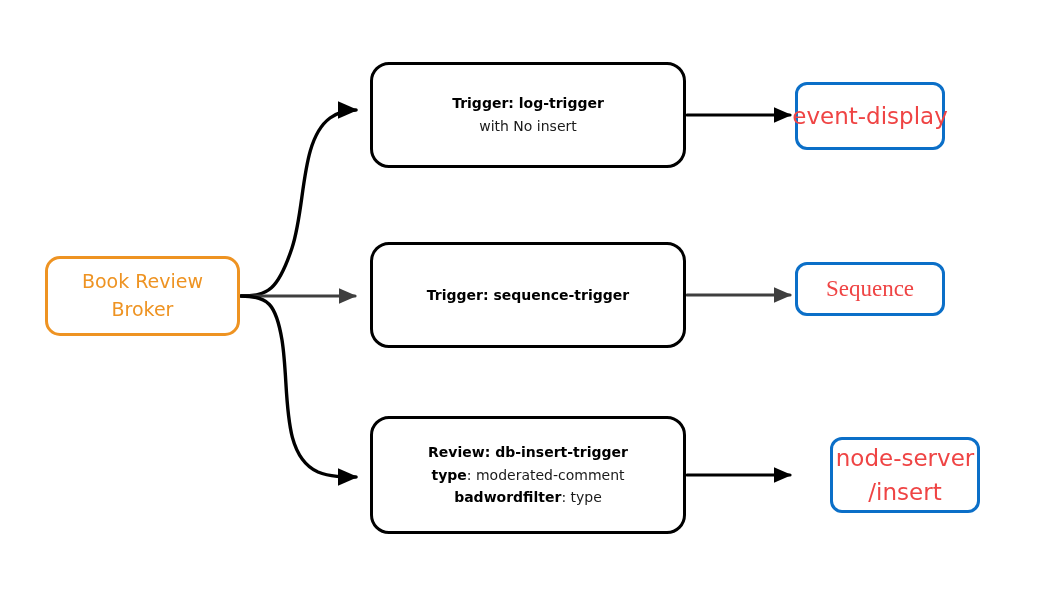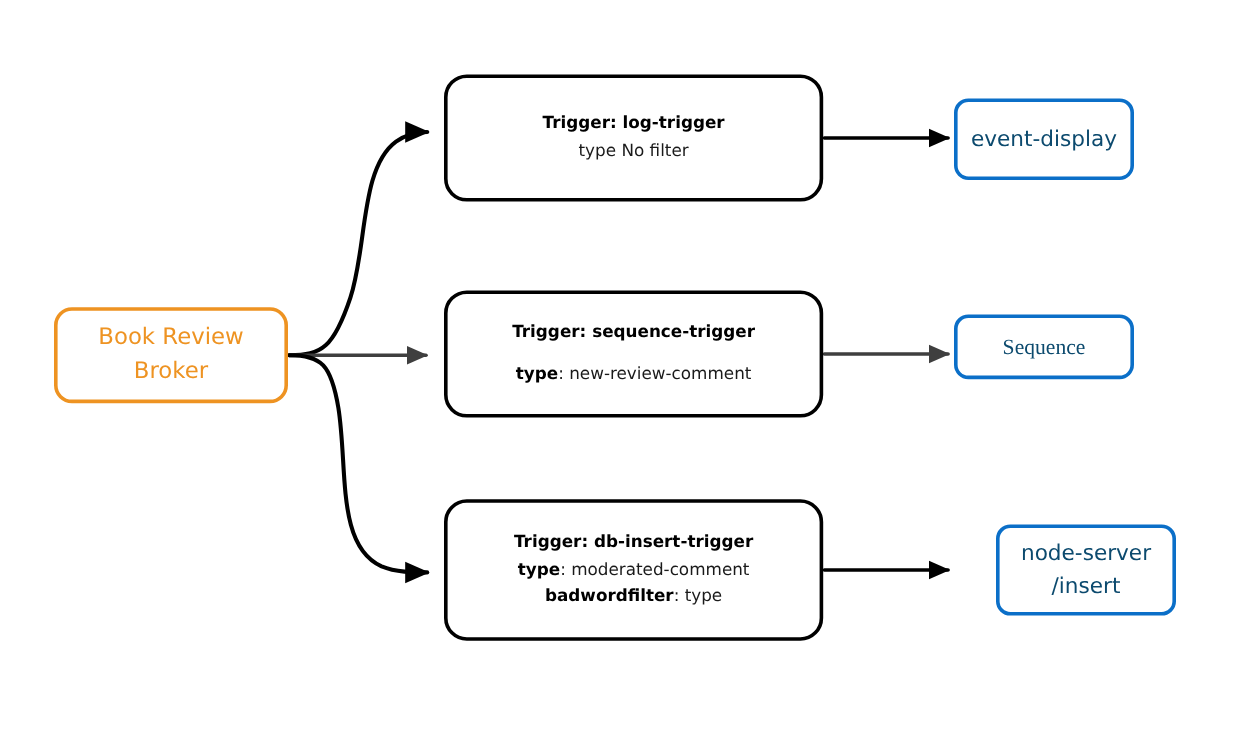--- a/index.html
+++ b/index.html
@@ -60,22 +60,22 @@
     white-space: nowrap;
   }
   .node-trigger b {
     font-weight: 700;
     color: #000000;
   }
   
   .node-dest {
     border: 3px solid #0b6fc8;
     border-radius: 12px;
-    color: #0c4a6e;
-    font-size: 18px;
+    color: #ef4444;
+    font-size: 23px;
     line-height: 1.5;
   }
   .node-dest .line {
     white-space: nowrap;
   }
 </style>
 </head>
 <body>
 
 <div id="diagram-canvas">
@@ -106,36 +106,33 @@
   <div class="node node-source" style="left:45px; top:256px; width:195px; height:80px;">
     <span class="line">Book Review</span>
     <span class="line">Broker</span>
   </div>
 
   <div class="node node-trigger" style="left:370px; top:62px; width:316px; height:106px;">
     <span class="line">
       <b>Trigger: log-trigger</b>
     </span>
     <span class="line">
-      <b></b><span>type No filter</span>
+      <b></b><span>with No insert</span>
     </span>
   </div>
 
   <div class="node node-trigger" style="left:370px; top:242px; width:316px; height:106px;gap:12px;">
     <span class="line">
       <b>Trigger: sequence-trigger</b>
     </span>
-    <span class="line">
-      <b>type</b><span>: new-review-comment</span>
-    </span>
   </div>
 
   <div class="node node-trigger" style="left:370px; top:416px; width:316px; height:118px;">
     <span class="line">
-      <b>Trigger: db-insert-trigger</b>
+      <b>Review: db-insert-trigger</b>
     </span>
     <span class="line">
       <b>type</b><span>: moderated-comment</span>
     </span>
     <span class="line">
       <b>badwordfilter</b><span>: type</span>
     </span>
   </div>
 
   <div class="node node-dest" style="left:795px; top:82px; width:150px; height:68px;">

